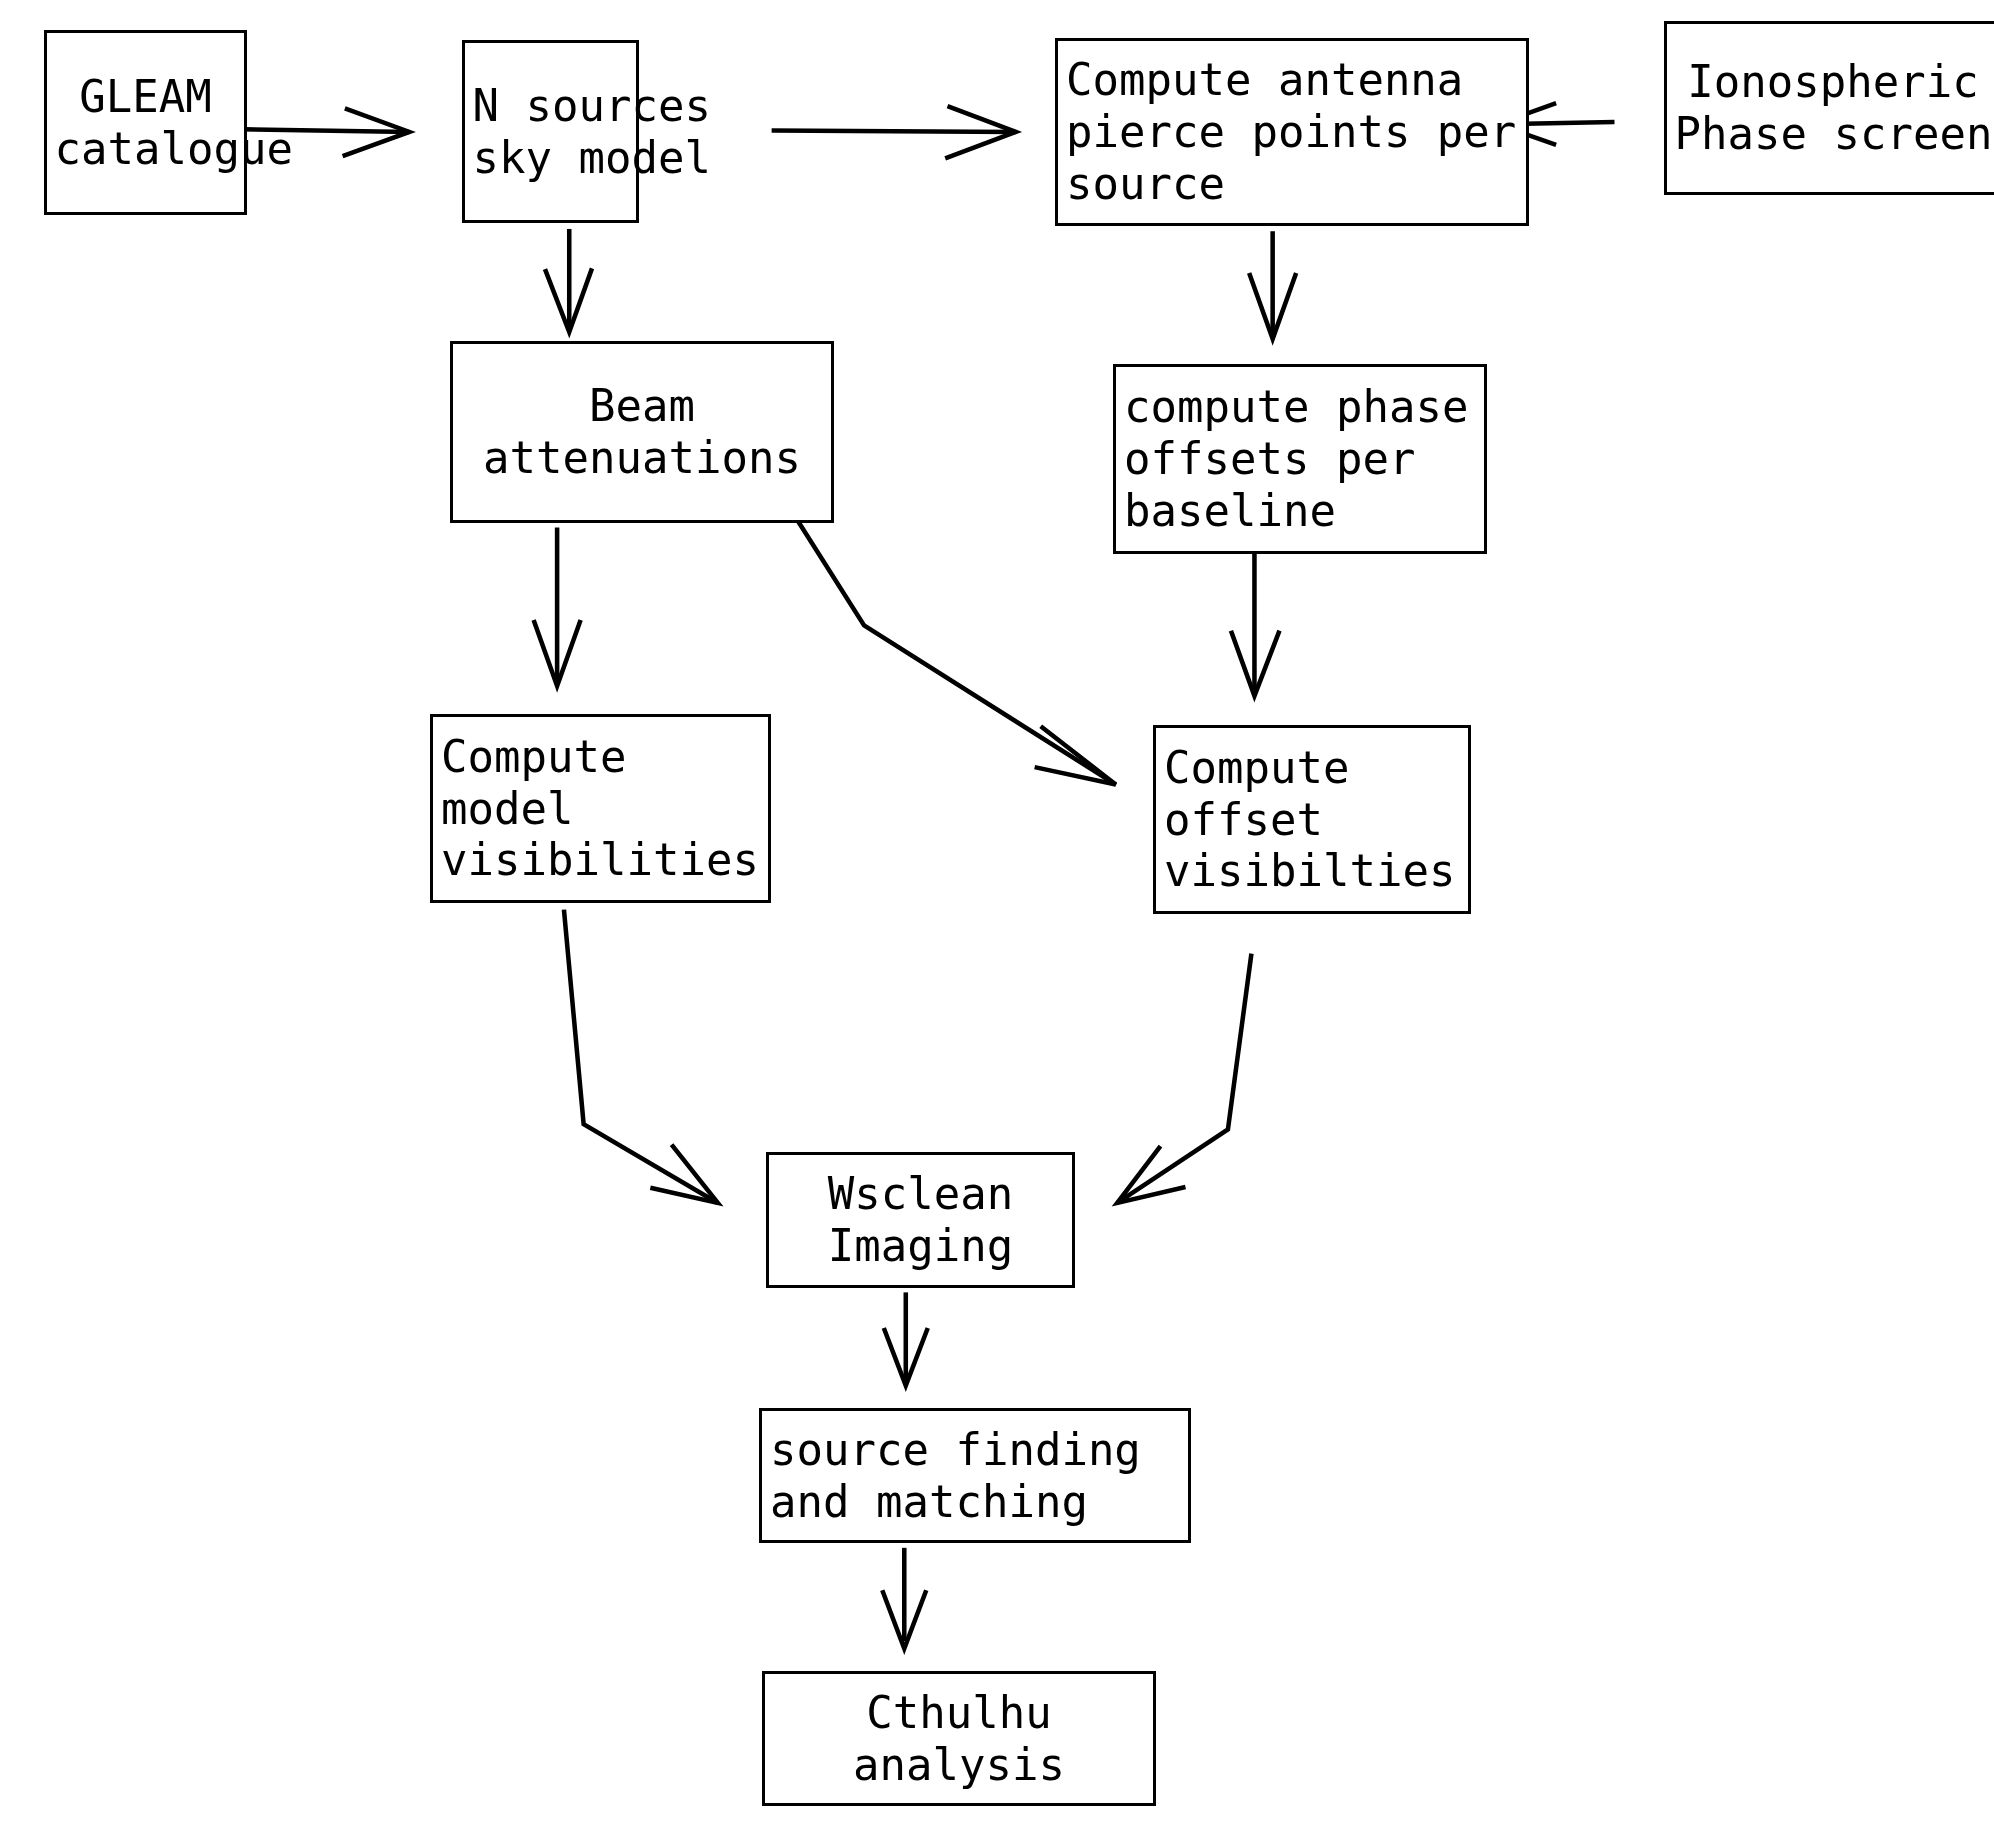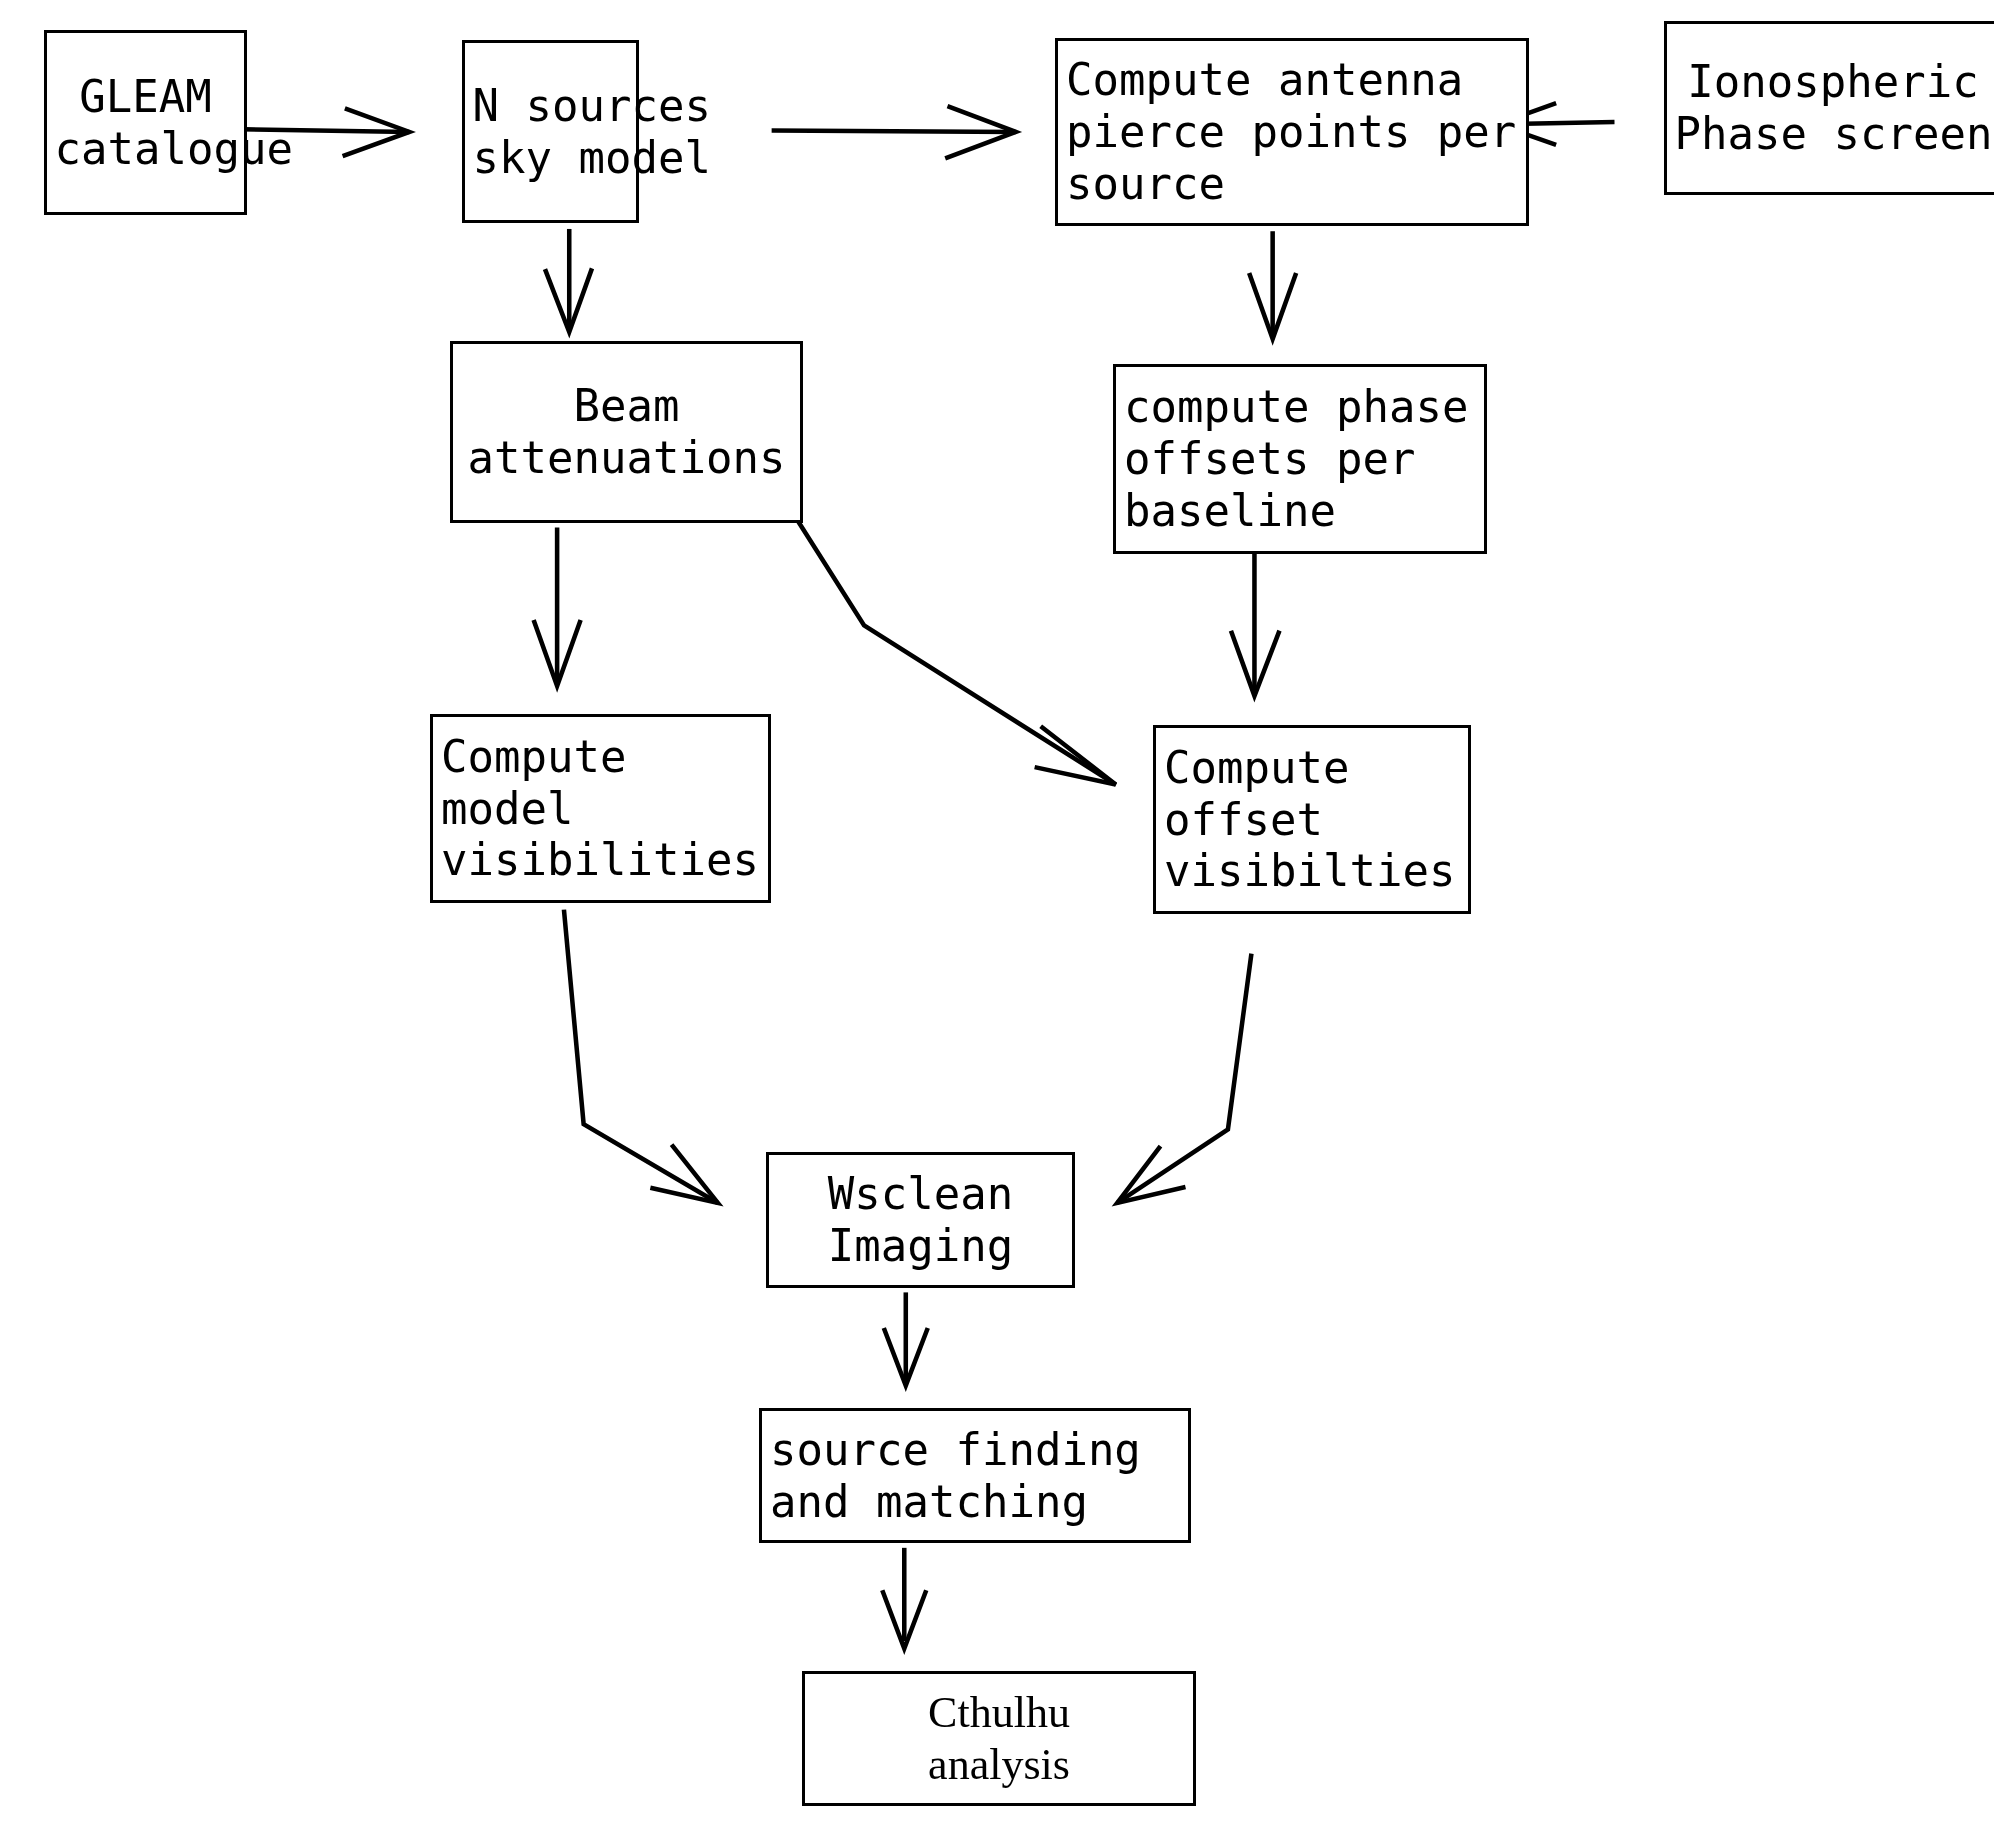--- a/index.html
+++ b/index.html
@@ -131,21 +131,21 @@
     <span class="node-label">Compute antenna
 pierce points per
 source</span>
   </div>
 
   <div class="node-box align-center" style="left:1636px; top:21px; width:338px; height:174px;">
     <span class="node-label">Ionospheric
 Phase screen</span>
   </div>
 
-  <div class="node-box align-center" style="left:422px; top:341px; width:353px; height:182px;">
+  <div class="node-box align-center" style="left:422px; top:341px; width:384px; height:182px;">
     <span class="node-label">Beam
 attenuations</span>
   </div>
 
   <div class="node-box align-left" style="left:1085px; top:364px; width:374px; height:190px;">
     <span class="node-label">compute phase
 offsets per
 baseline</span>
   </div>
 
@@ -164,19 +164,19 @@
   <div class="node-box align-center" style="left:738px; top:1152px; width:309px; height:136px;">
     <span class="node-label">Wsclean
 Imaging</span>
   </div>
 
   <div class="node-box align-left" style="left:731px; top:1408px; width:432px; height:135px;">
     <span class="node-label">source finding
 and matching</span>
   </div>
 
-  <div class="node-box align-center" style="left:774px; top:1671px; width:394px; height:135px;font-family:Liberation Serif, serif;">
+  <div class="node-box align-center" style="left:734px; top:1671px; width:394px; height:135px;">
     <span class="node-label">Cthulhu
 analysis</span>
   </div>
 
 </div>
 
 
 </body></html>

